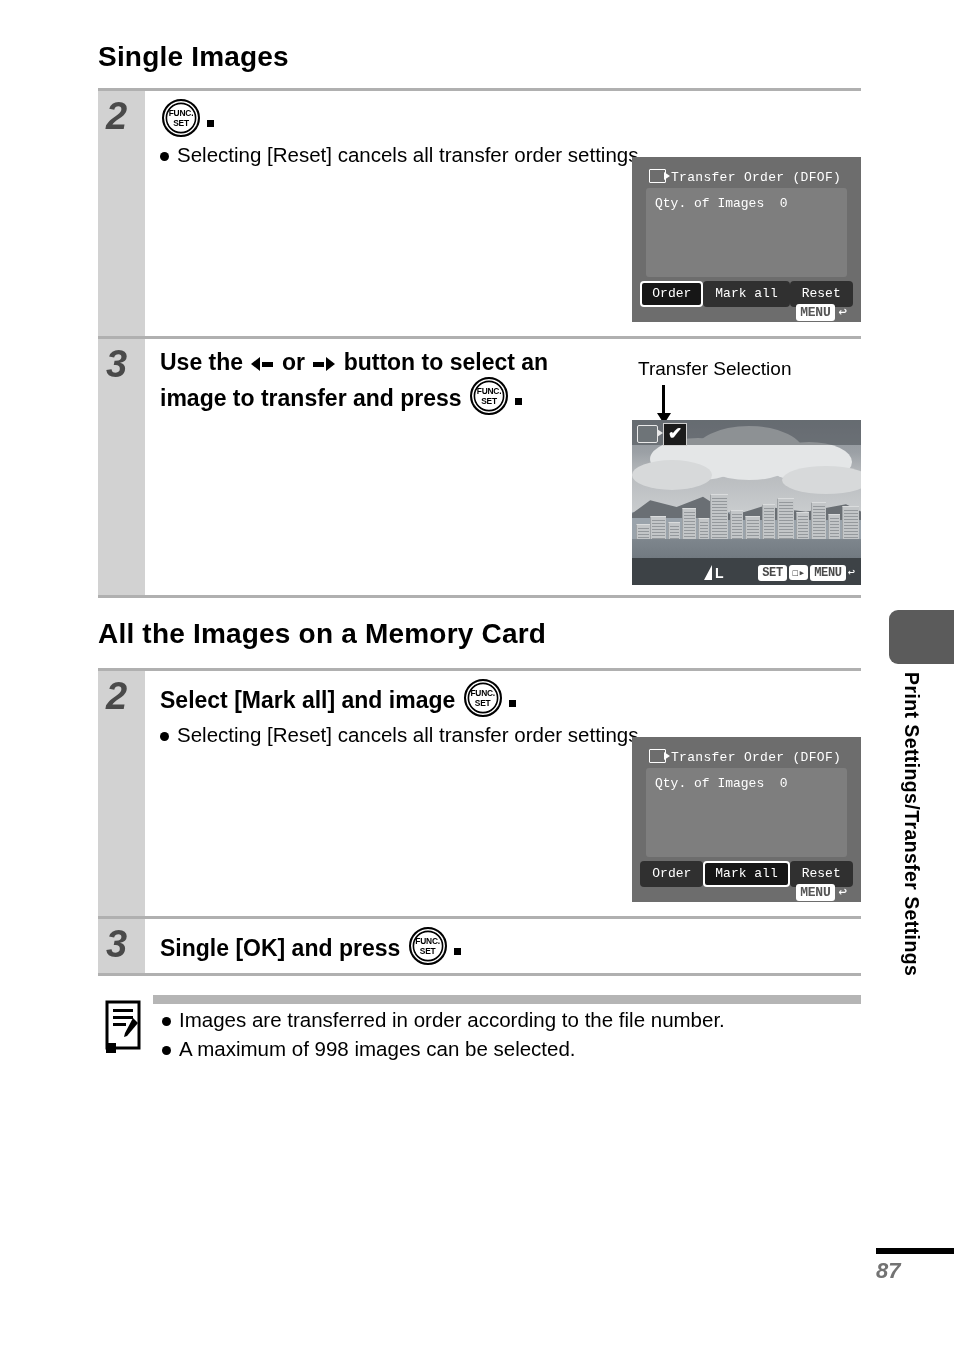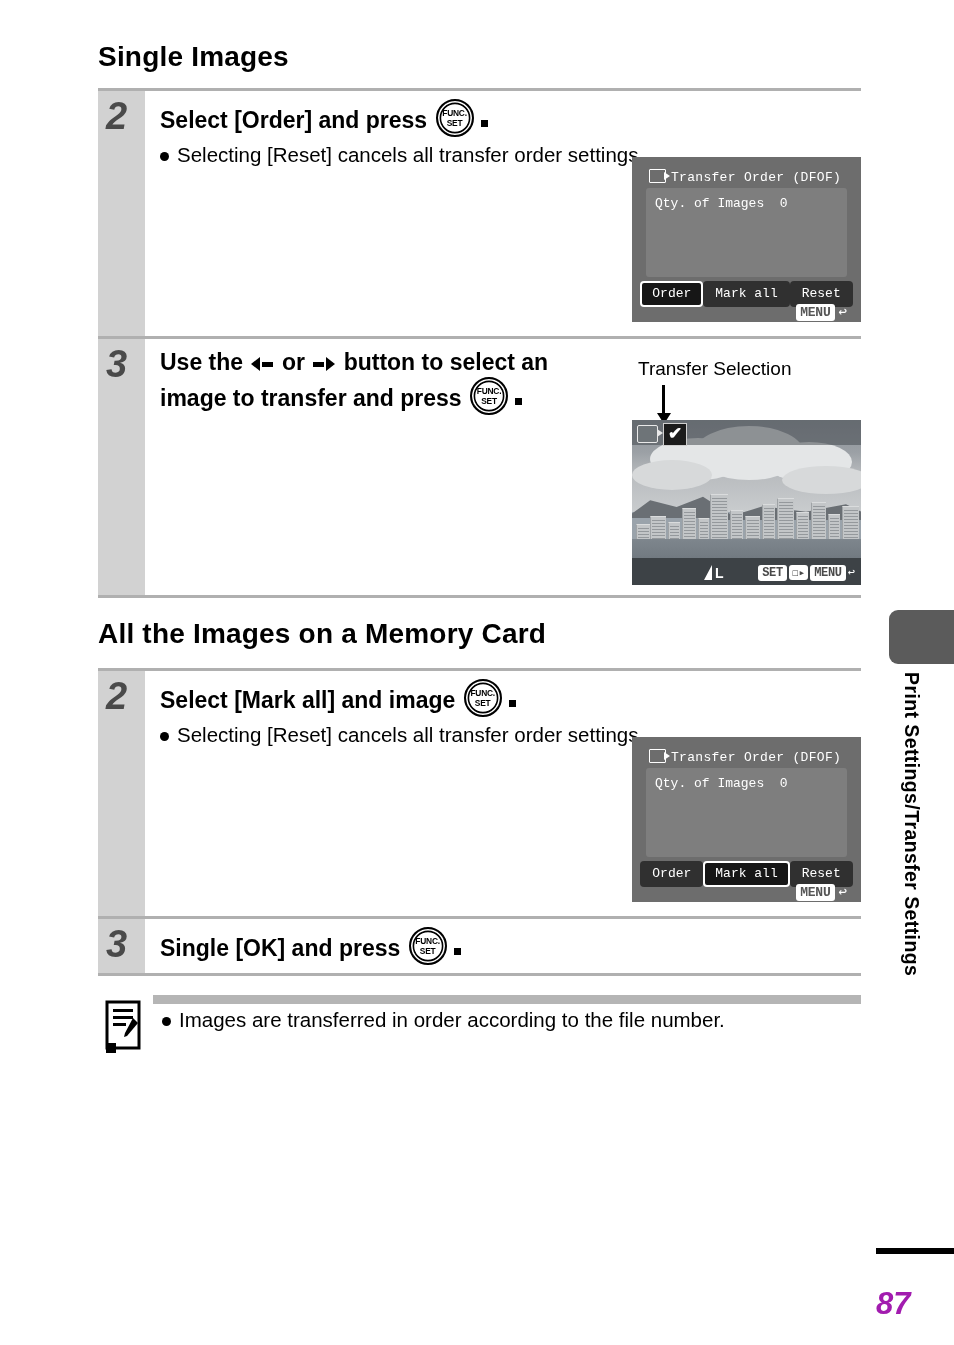--- a/index.html
+++ b/index.html
@@ -407,38 +407,36 @@
 
   
   #page-rule {
     position: absolute; left: 876px; top: 1248px;
     width: 78px; height: 6px; background: #000;
   }
   #page-number {
     position: absolute; left: 876px; top: 1258px;
     width: 56px;
     text-align: left;
-    font-size: 31px; font-weight: bold; font-style: italic;
-    color: #a21caf;
-    margin-top: 28px;
+    font-size: 22px; font-weight: bold; font-style: italic;
+    color: #737373;
   }
 </style>
 </head>
 <body>
 
 <div class="section-heading" id="heading-single">Single Images</div>
 
 <div class="step-rule" style="top:88px;"></div>
 <div class="step-block" id="s1-step2" style="top:91px; height:245px;">
   <div class="step-numcol">
     <div class="step-num">2</div>
   </div>
   <div class="step-body">
     <div class="step-title">
-      <span>Select [Order] and press</span>
       <span class="funcset">
         <span class="t t1">FUNC.</span>
         <span class="t t2">SET</span>
       </span><span class="period"></span>
     </div>
     <ul class="bullets">
       <li><span class="dot"></span><span>Selecting [Reset] cancels all transfer order settings.</span></li>
     </ul>
   </div>
 </div>
@@ -593,20 +591,21 @@
     <rect x="2" y="2" width="32" height="46" fill="#ffffff" stroke="#000" stroke-width="3"></rect>
     <path d="M2 48 L2 44 L8 48 Z" fill="#000"></path>
     <rect x="8" y="9" width="20" height="3" fill="#000"></rect>
     <rect x="8" y="16" width="20" height="3" fill="#000"></rect>
     <rect x="8" y="23" width="13" height="3" fill="#000"></rect>
     <path d="M28 18 L33 23 L22 36 L19 37 L20 33 Z" fill="#000"></path>
     <rect x="0" y="44" width="10" height="10" fill="#000" transform="translate(1,-1)"></rect>
   </svg>
   <ul class="bullets note-text">
     <li><span class="dot"></span><span>Images are transferred in order according to the file number.</span></li>
+    <li><span class="dot"></span><span>A maximum of 998 images can be selected.</span></li>
   </ul>
 </div>
 
 <div id="side-tab"></div>
 <div id="side-tab-label">Print Settings/Transfer Settings</div>
 
 <div id="page-rule"></div>
 <div id="page-number">87</div>
 
 </body></html>

